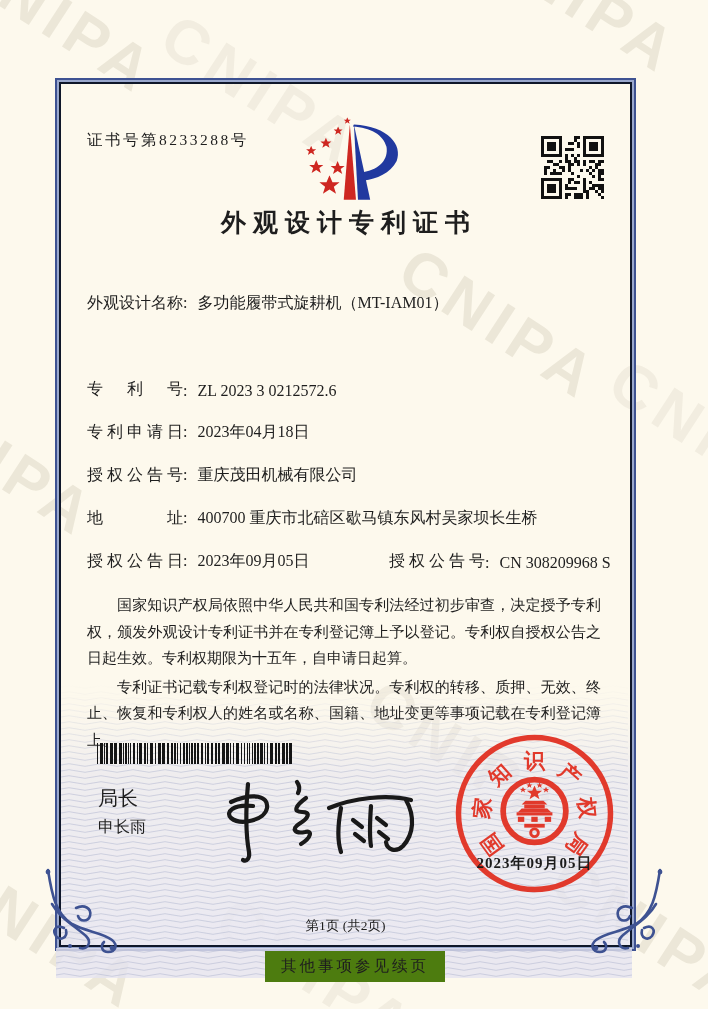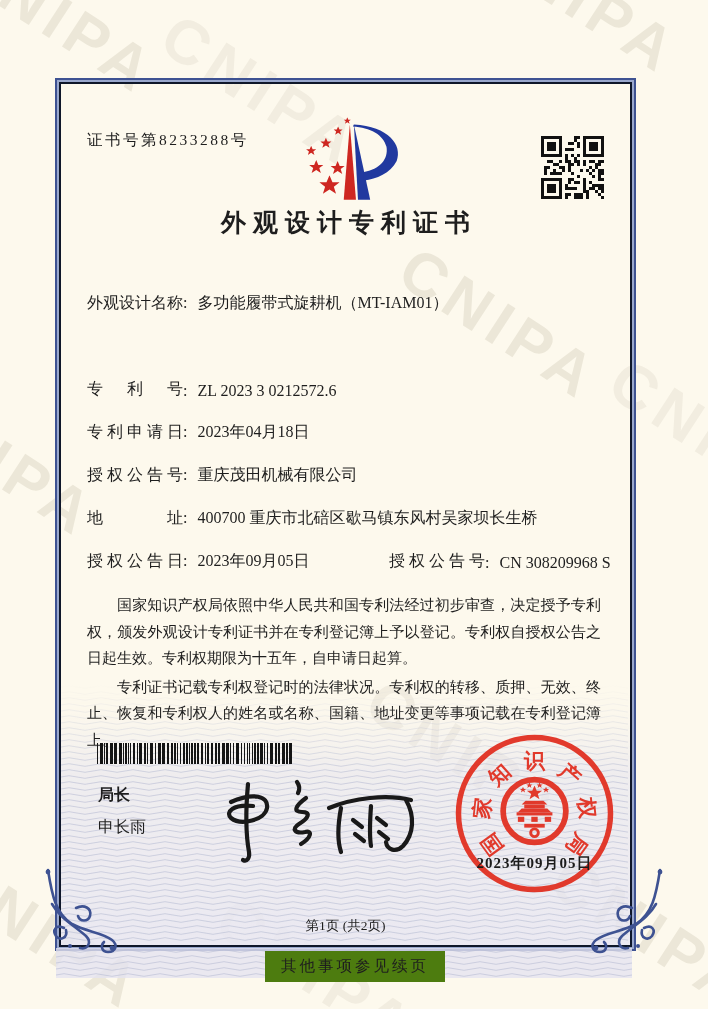--- a/index.html
+++ b/index.html
@@ -39,22 +39,22 @@
   .flabel{display:inline-block;width:96px;text-align:justify;text-align-last:justify;vertical-align:bottom;}
   .fcolon{margin-right:10px;}
   .r0{top:209px}.r1{top:252px}.r2{top:295px}.r3{top:338px}.r4{top:381px}.r5{top:424px}.r6{top:467px}
   .pair2{position:absolute;left:302px;top:0;}
 
   .paras{position:absolute;left:26px;top:508px;width:514px;font-size:15px;
          line-height:26.5px;text-align:justify;}
   .paras p{margin:0 0 2px 0;text-indent:2em;}
 
   .barcode{position:absolute;left:36px;top:659px;width:196px;height:21px;}
-  .signer-title{position:absolute;left:37px;top:701px;font-size:16px;
-        font-family:"Liberation Sans","DejaVu Sans",sans-serif;font-weight:bold;}
+  .signer-title{position:absolute;left:37px;top:701px;font-size:20px;
+        font-family:"Liberation Sans","DejaVu Sans",sans-serif;}
   .signer-name{position:absolute;left:37px;top:733px;font-size:16px;
         font-family:"Liberation Sans","DejaVu Sans",sans-serif;}
   .signature{position:absolute;left:140px;top:688px;width:235px;height:95px;}
 
   .seal{position:absolute;left:392px;top:648px;width:163px;height:163px;z-index:2;}
   .seal text{fill:#e12b1c;font-size:21px;font-weight:bold;
         font-family:"Liberation Serif","DejaVu Serif",serif;}
   .seal-date{position:absolute;left:392px;top:770px;width:163px;text-align:center;
         font-size:15px;font-weight:600;letter-spacing:1px;color:#1b1b1b;z-index:3;}
 

